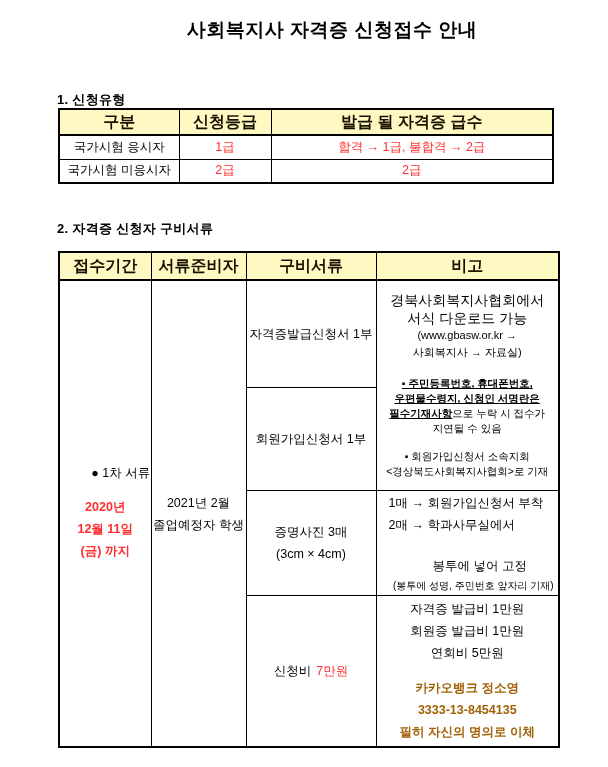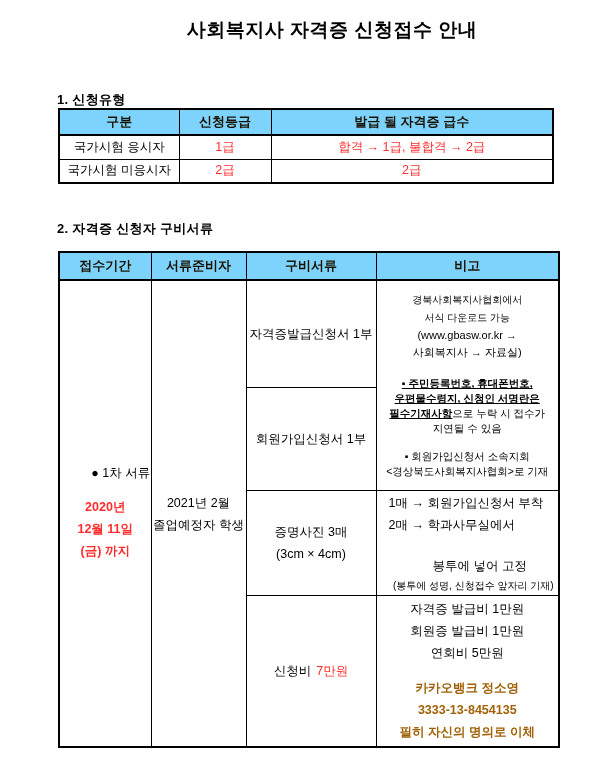--- a/index.html
+++ b/index.html
@@ -42,24 +42,24 @@
     border: 2px solid #000;
   }
   th, td {
     border: 1px solid #000;
     padding: 0;
     text-align: center;
     vertical-align: middle;
     overflow: hidden;
   }
   thead th {
-    background: #7dd3fc;
+    background: #fef9c3;
     border-bottom: 2px solid #000;
     font-weight: bold;
-    font-size: 13px;
+    font-size: 16px;
     color: #1a1200;
   }
 
   
   .t1 { left: 58px; top: 108px; width: 494px; }
   .t1 thead tr { height: 26px; }
   .t1 tbody tr { height: 24px; }
   .t1 tbody td { font-size: 12.5px; }
 
   
@@ -76,21 +76,21 @@
   .bold { font-weight: bold; text-align: center; }
   .u    { text-decoration: underline; }
 
   .period-cell .label { font-size: 12.5px; margin-bottom: 14px; padding-left: 31px; }
   .period-cell .deadline { font-size: 12.5px; font-weight: bold; line-height: 22px; }
 
   .preparer-cell div { line-height: 22px; }
   .doc-cell { line-height: 22px; }
 
   .remark-merged { padding: 6px 2px; }
-  .remark-merged .dl-lines  { font-size: 10px; line-height: 18px; }
+  .remark-merged .dl-lines  { font-size: 14px; line-height: 18px; }
   .remark-merged .url-lines { font-size: 11px;   line-height: 17px; }
   .remark-merged .note      { font-size: 10.5px; line-height: 15px; margin-top: 15px; }
   .remark-merged .note2     { margin-top: 13px; }
 
   .remark-photo { text-align: left; padding-left: 12px; }
   .remark-photo .line { line-height: 22px; }
   .remark-photo .indent { padding-left: 44px; margin-top: 19px; }
   .remark-photo .small { font-size: 10px; line-height: 17px; padding-left: 0; text-align: center; }
 
   .remark-fee .line { line-height: 22px; }
@@ -193,21 +193,21 @@
       </tr>
       <tr class="row-doc3">
         <td class="doc-cell">
           <div>증명사진 3매</div>
           <div>(3cm × 4cm)</div>
         </td>
         <td class="remark-photo">
           <div class="line">1매 → 회원가입신청서 부착</div>
           <div class="line">2매 → 학과사무실에서</div>
           <div class="line indent">봉투에 넣어 고정</div>
-          <div class="small">(봉투에 성명, 신청접수 앞자리 기재)</div>
+          <div class="small">(봉투에 성명, 주민번호 앞자리 기재)</div>
         </td>
       </tr>
       <tr class="row-doc4">
         <td class="doc-cell">
           <span>신청비</span><span class="red fee-amount">7만원</span>
         </td>
         <td class="remark-fee">
           <div class="line">자격증 발급비 1만원</div>
           <div class="line">회원증 발급비 1만원</div>
           <div class="line">연회비 5만원</div>

